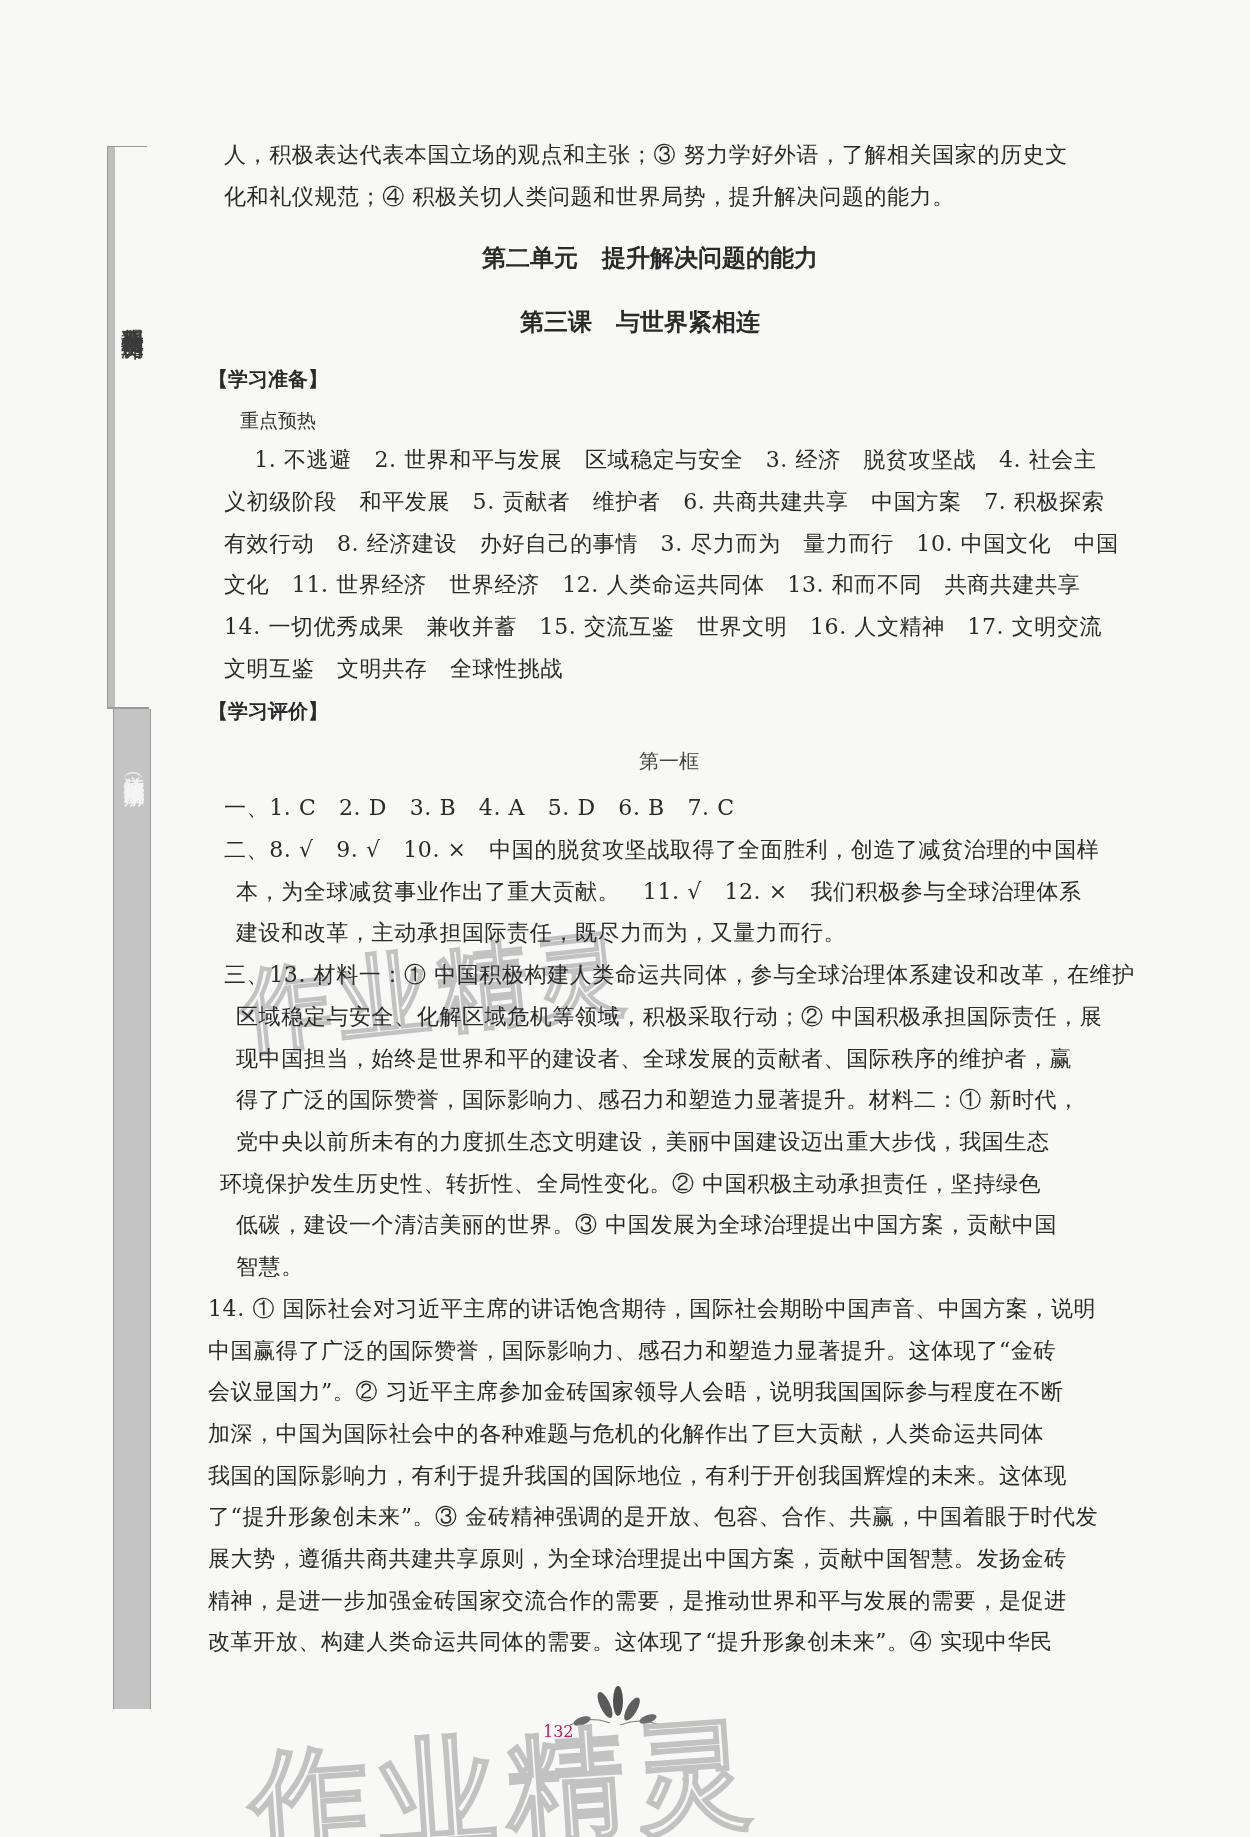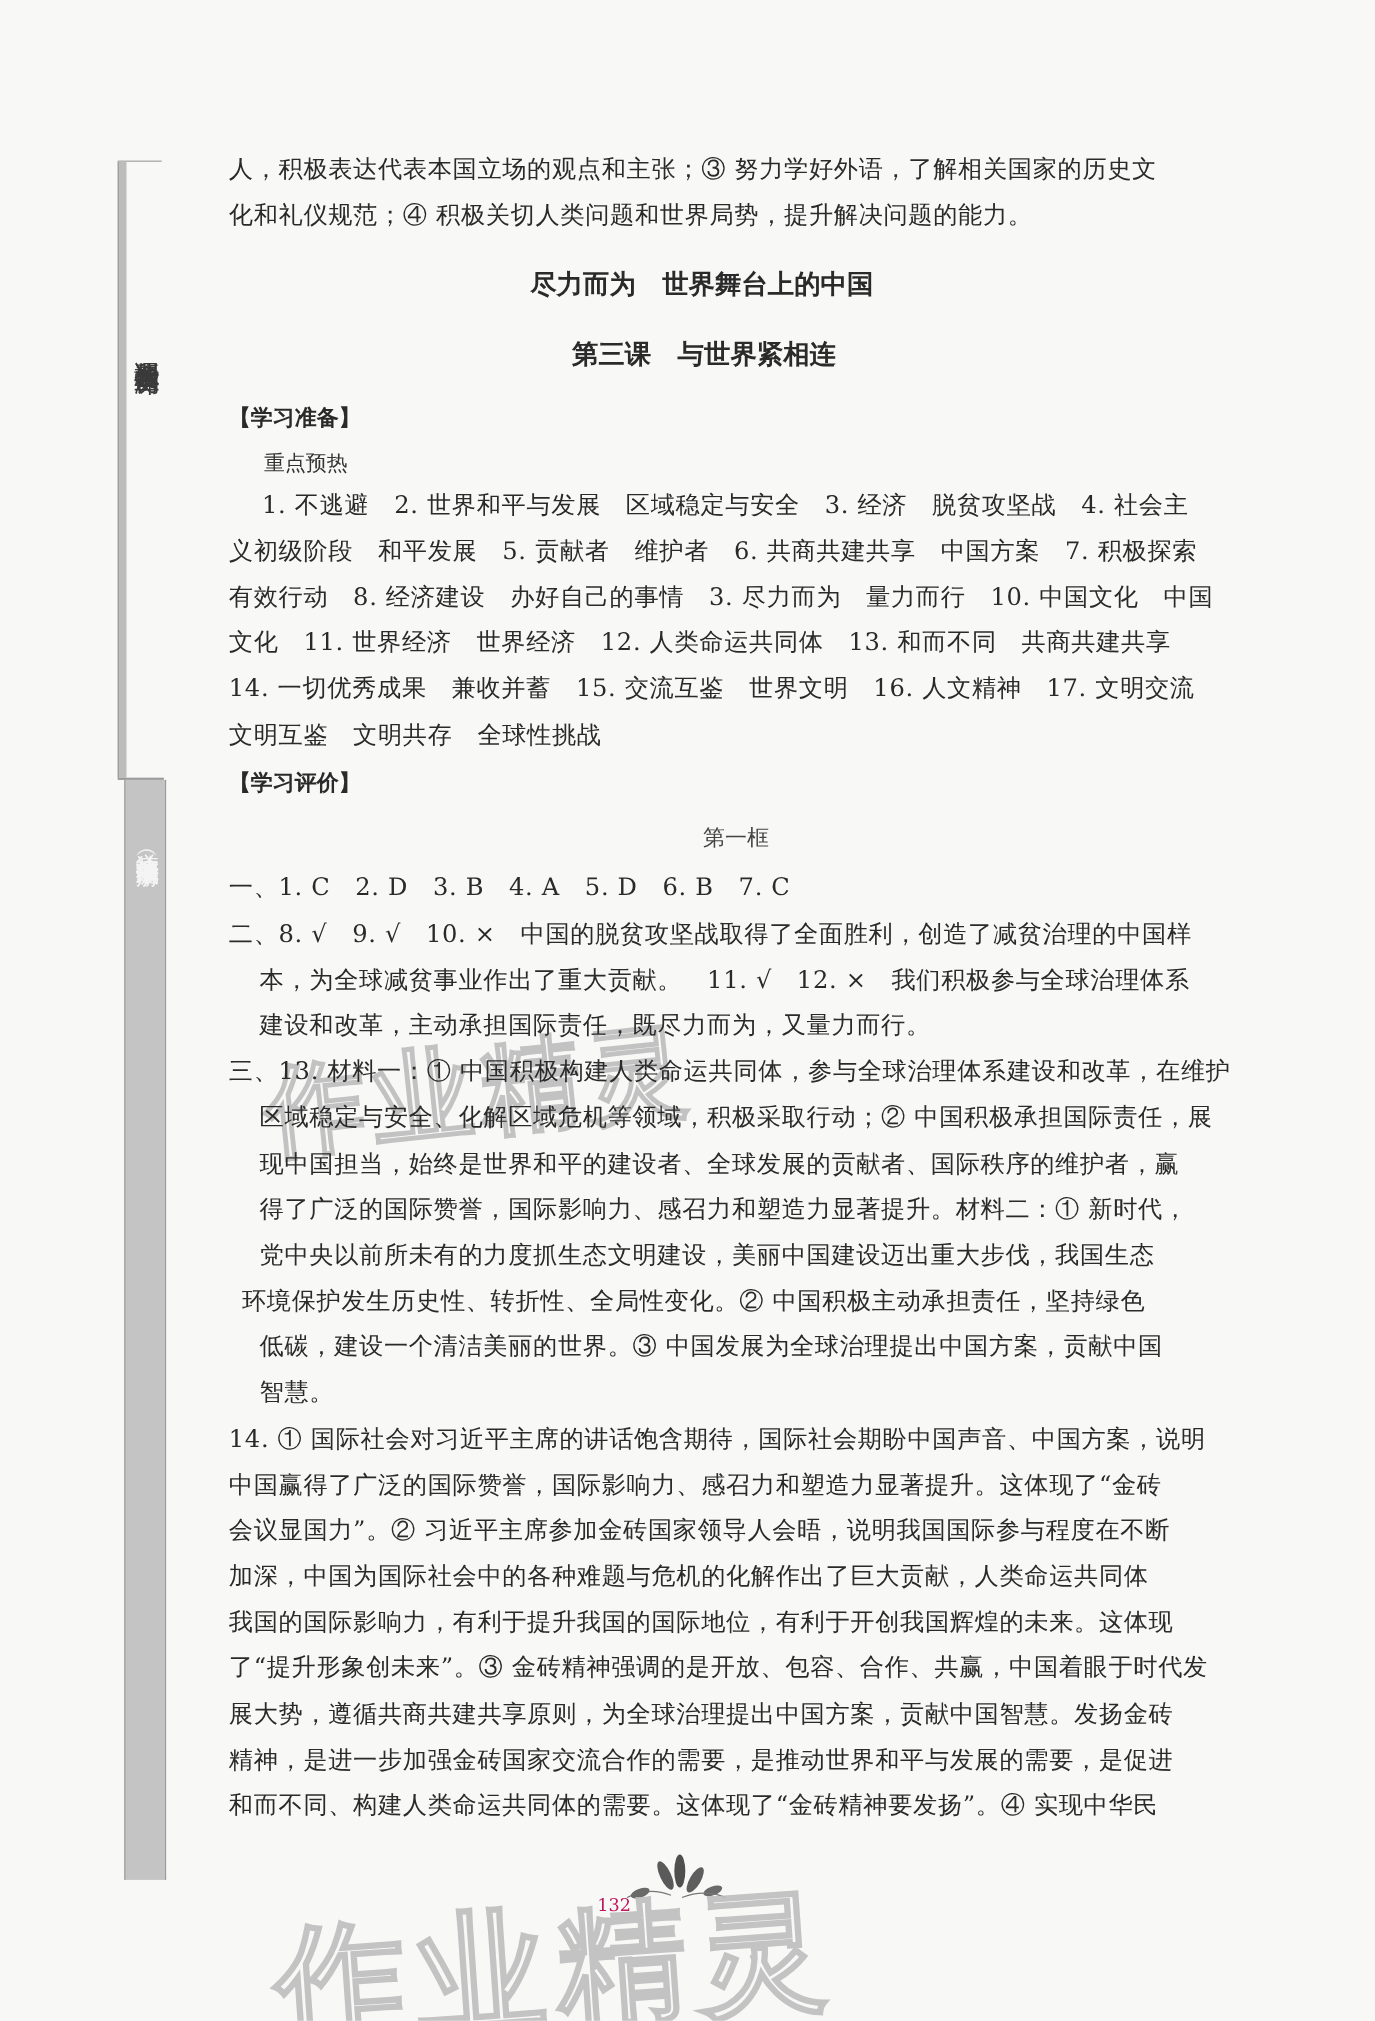--- a/index.html
+++ b/index.html
@@ -21,21 +21,21 @@
     }
     .strip-join { position:absolute; left:107px; top:707px; width:42px; height:2px; background:#9a9a9a; }
     .vert {
       position:absolute; writing-mode:vertical-rl; text-orientation:upright;
       font-family:"DejaVu Sans","Liberation Sans",sans-serif; letter-spacing:1px;
     }
     .vert-series { left:118px; top:310px; font-size:23px; color:#3a3a3a; }
     .vert-subject { left:120px; top:760px; font-size:21px; color:#f4f4f4; }
 
     .content { position:absolute; left:208px; top:140px; width:895px; }
-    .line { position:absolute; left:0; font-size:22px; white-space:nowrap; line-height:30px; letter-spacing:0.6px; }
+    .line { position:absolute; left:16px; font-size:22px; white-space:nowrap; line-height:30px; letter-spacing:0.6px; }
     .h-unit { position:absolute; font-family:"DejaVu Sans","Liberation Sans",sans-serif; font-weight:bold; font-size:24px; white-space:nowrap; }
     .h-sec { position:absolute; left:0; font-family:"DejaVu Sans","Liberation Sans",sans-serif; font-weight:bold; font-size:20px; white-space:nowrap; }
     .sub { position:absolute; left:0; font-size:19px; color:#333;margin-left:32px; }
     .frame { position:absolute; font-size:20px; color:#444; }
     .pagenum { position:absolute; left:543px; top:1722px; font-size:16px; color:#be185d; }
     .watermark {
       position:absolute; left:250px; top:1710px; font-size:118px; font-weight:bold;
       font-family:"DejaVu Sans","Liberation Sans",sans-serif;
       color:transparent; -webkit-text-stroke:2px #bdbdbd; letter-spacing:10px;
       transform:rotate(-4deg); opacity:0.9; white-space:nowrap;
@@ -59,21 +59,21 @@
   <div class="strip-bottom"></div>
   <div class="vert vert-series">新课程自主学习与测评</div>
   <div class="vert vert-subject">道德与法治（九年级下册）</div>
 
   <div class="watermark-mid">作业精灵</div>
 
   <div class="content">
     <div class="line" style="top:0px">人，积极表达代表本国立场的观点和主张；③ 努力学好外语，了解相关国家的历史文</div>
     <div class="line" style="top:42px">化和礼仪规范；④ 积极关切人类问题和世界局势，提升解决问题的能力。</div>
 
-    <div class="h-unit" style="left:274px; top:102px">尽力而为　世界舞台上的中国</div>
+    <div class="h-unit" style="left:274px; top:102px">第二单元　提升解决问题的能力</div>
     <div class="h-unit" style="left:312px; top:166px">第三课　与世界紧相连</div>
 
     <div class="h-sec" style="top:226px">【学习准备】</div>
     <div class="sub" style="top:268px">重点预热</div>
 
     <div class="line" style="top:305px">　 1. 不逃避　2. 世界和平与发展　区域稳定与安全　3. 经济　脱贫攻坚战　4. 社会主</div>
     <div class="line" style="top:347px">义初级阶段　和平发展　5. 贡献者　维护者　6. 共商共建共享　中国方案　7. 积极探索</div>
     <div class="line" style="top:389px">有效行动　8. 经济建设　办好自己的事情　3. 尽力而为　量力而行　10. 中国文化　中国</div>
     <div class="line" style="top:430px">文化　11. 世界经济　世界经济　12. 人类命运共同体　13. 和而不同　共商共建共享</div>
     <div class="line" style="top:472px">14. 一切优秀成果　兼收并蓄　15. 交流互鉴　世界文明　16. 人文精神　17. 文明交流</div>
@@ -98,21 +98,21 @@
     <div class="line" style="top:1112px; left:28px">智慧。</div>
 
     <div class="line" style="top:1154px; left:0">14. ① 国际社会对习近平主席的讲话饱含期待，国际社会期盼中国声音、中国方案，说明</div>
     <div class="line" style="top:1196px; left:0">中国赢得了广泛的国际赞誉，国际影响力、感召力和塑造力显著提升。这体现了“金砖</div>
     <div class="line" style="top:1237px; left:0">会议显国力”。② 习近平主席参加金砖国家领导人会晤，说明我国国际参与程度在不断</div>
     <div class="line" style="top:1279px; left:0">加深，中国为国际社会中的各种难题与危机的化解作出了巨大贡献，人类命运共同体</div>
     <div class="line" style="top:1321px; left:0">我国的国际影响力，有利于提升我国的国际地位，有利于开创我国辉煌的未来。这体现</div>
     <div class="line" style="top:1362px; left:0">了“提升形象创未来”。③ 金砖精神强调的是开放、包容、合作、共赢，中国着眼于时代发</div>
     <div class="line" style="top:1404px; left:0">展大势，遵循共商共建共享原则，为全球治理提出中国方案，贡献中国智慧。发扬金砖</div>
     <div class="line" style="top:1446px; left:0">精神，是进一步加强金砖国家交流合作的需要，是推动世界和平与发展的需要，是促进</div>
-    <div class="line" style="top:1487px; left:0">和而不同、构建人类命运共同体的需要。这体现了“金砖精神要发扬”。④ 实现中华民</div>
+    <div class="line" style="top:1487px; left:0">改革开放、构建人类命运共同体的需要。这体现了“提升形象创未来”。④ 实现中华民</div>
   </div>
 
   <svg class="leaf" viewBox="0 0 110 55">
     <path d="M10 40 Q30 30 50 38" stroke="#777" stroke-width="1" fill="none"></path>
     <ellipse cx="22" cy="36" rx="9" ry="4" fill="#6a6a6a" transform="rotate(-20 22 36)"></ellipse>
     <ellipse cx="45" cy="20" rx="5" ry="14" fill="#5a5a5a" transform="rotate(-25 45 20)"></ellipse>
     <ellipse cx="58" cy="16" rx="5" ry="15" fill="#4f4f4f"></ellipse>
     <ellipse cx="72" cy="24" rx="5" ry="13" fill="#5e5e5e" transform="rotate(30 72 24)"></ellipse>
     <ellipse cx="88" cy="34" rx="9" ry="4" fill="#6a6a6a" transform="rotate(-20 88 34)"></ellipse>
     <path d="M60 40 Q80 32 100 40" stroke="#777" stroke-width="1" fill="none"></path>

